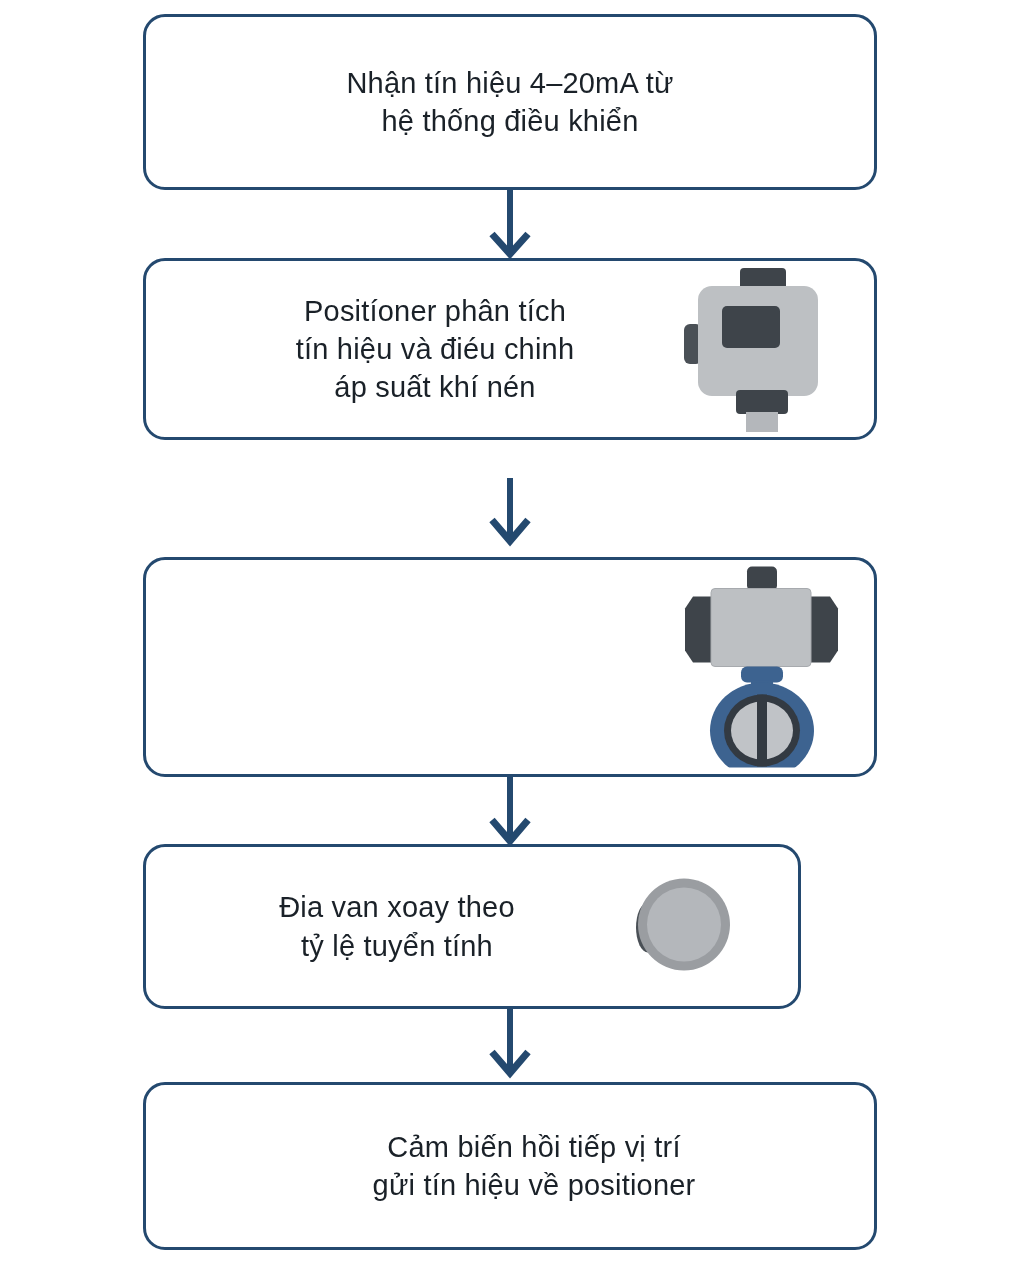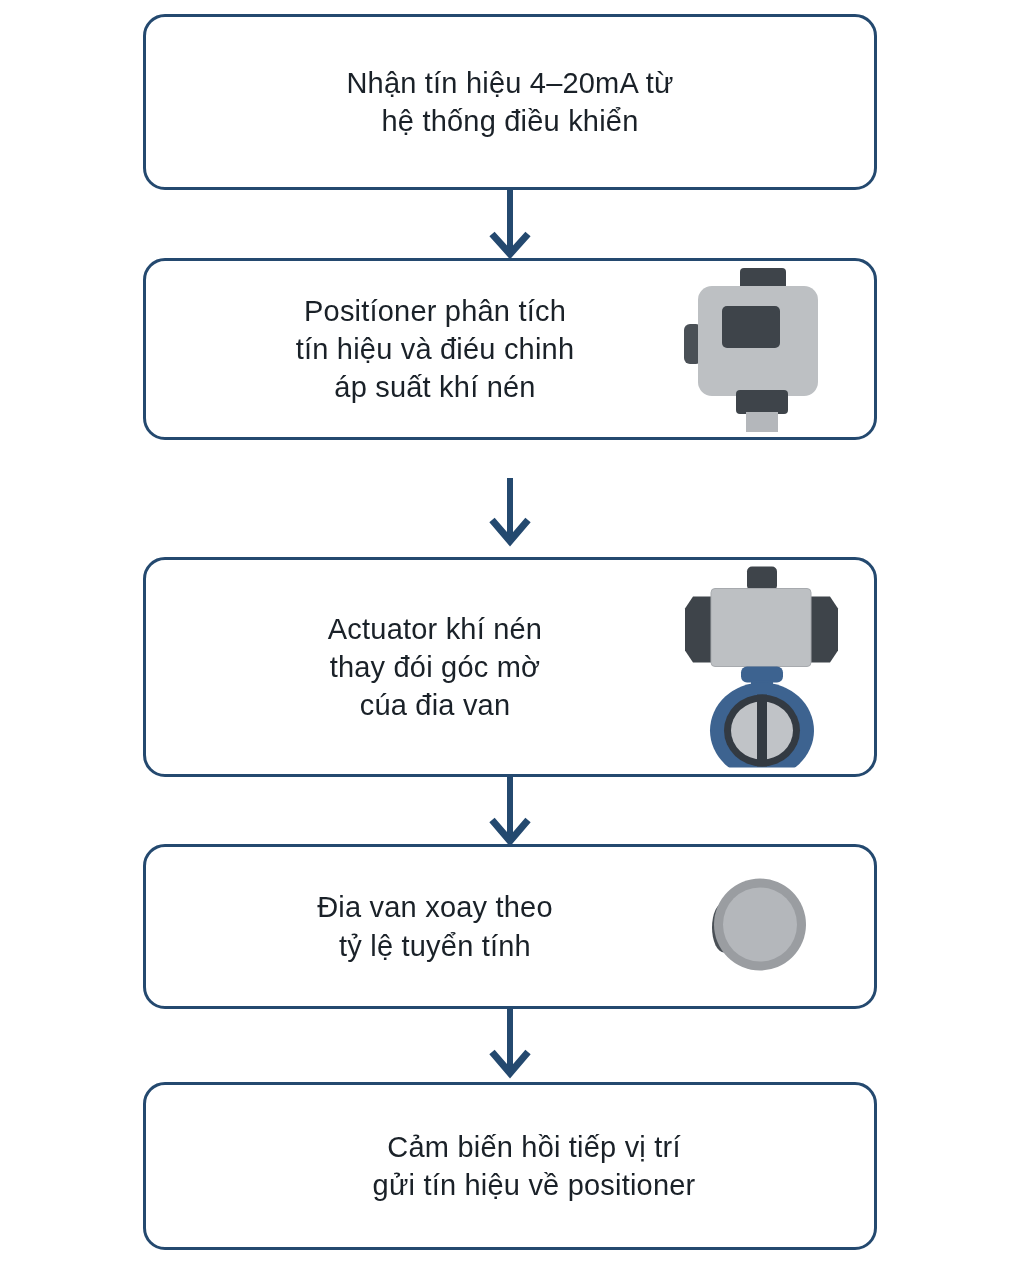--- a/index.html
+++ b/index.html
@@ -95,23 +95,20 @@
   </div>
 
   <svg class="arrow" width="1022" height="1263" style="left:0;top:0;">
     <g stroke="#24496f" fill="none" stroke-width="6">
       <line x1="510" y1="478" x2="510" y2="538"></line>
       <polyline points="492,520 510,541 528,520" stroke-width="7" stroke-linecap="butt" stroke-linejoin="miter"></polyline>
     </g>
   </svg>
 
   <div class="node has-icon" style="left:143px; top:557px; width:734px; height:220px;">
-    <div class="node-text">Actuator khí nén
-thay đói góc mờ
-cúa đia van</div>
     <div class="node-icon" style="right:30px;">
       <svg width="165" height="205" viewBox="0 0 165 205">
 
         <rect x="68" y="4" width="30" height="24" rx="5" fill="#3e444a"></rect>
 
         <path d="M14 34 h24 v66 h-24 l-8 -12 v-42 z" fill="#3e444a"></path>
 
         <path d="M151 34 h-24 v66 h24 l8 -12 v-42 z" fill="#3e444a"></path>
 
         <rect x="32" y="26" width="100" height="78" rx="4" fill="#bdc0c3" stroke="#a7aaae" stroke-width="1"></rect>
@@ -131,21 +128,21 @@
     </div>
   </div>
 
   <svg class="arrow" width="1022" height="1263" style="left:0;top:0;">
     <g stroke="#24496f" fill="none" stroke-width="6">
       <line x1="510" y1="777" x2="510" y2="838"></line>
       <polyline points="492,820 510,841 528,820" stroke-width="7" stroke-linecap="butt" stroke-linejoin="miter"></polyline>
     </g>
   </svg>
 
-  <div class="node has-icon" style="left:143px; top:844px; width:734px; height:165px;">
+  <div class="node has-icon" style="left:143px; top:844px; width:658px; height:165px;">
     <div class="node-text">Đia van xoay theo
 tỷ lệ tuyển tính</div>
     <div class="node-icon" style="right:56px;">
       <svg width="120" height="115" viewBox="0 0 120 115">
 
         <ellipse cx="26" cy="60" rx="12" ry="25" fill="#4a5056"></ellipse>
 
         <ellipse cx="62" cy="57" rx="46" ry="46" fill="#9a9da1"></ellipse>
 
         <ellipse cx="62" cy="57" rx="37" ry="37" fill="#b4b7bb"></ellipse>

